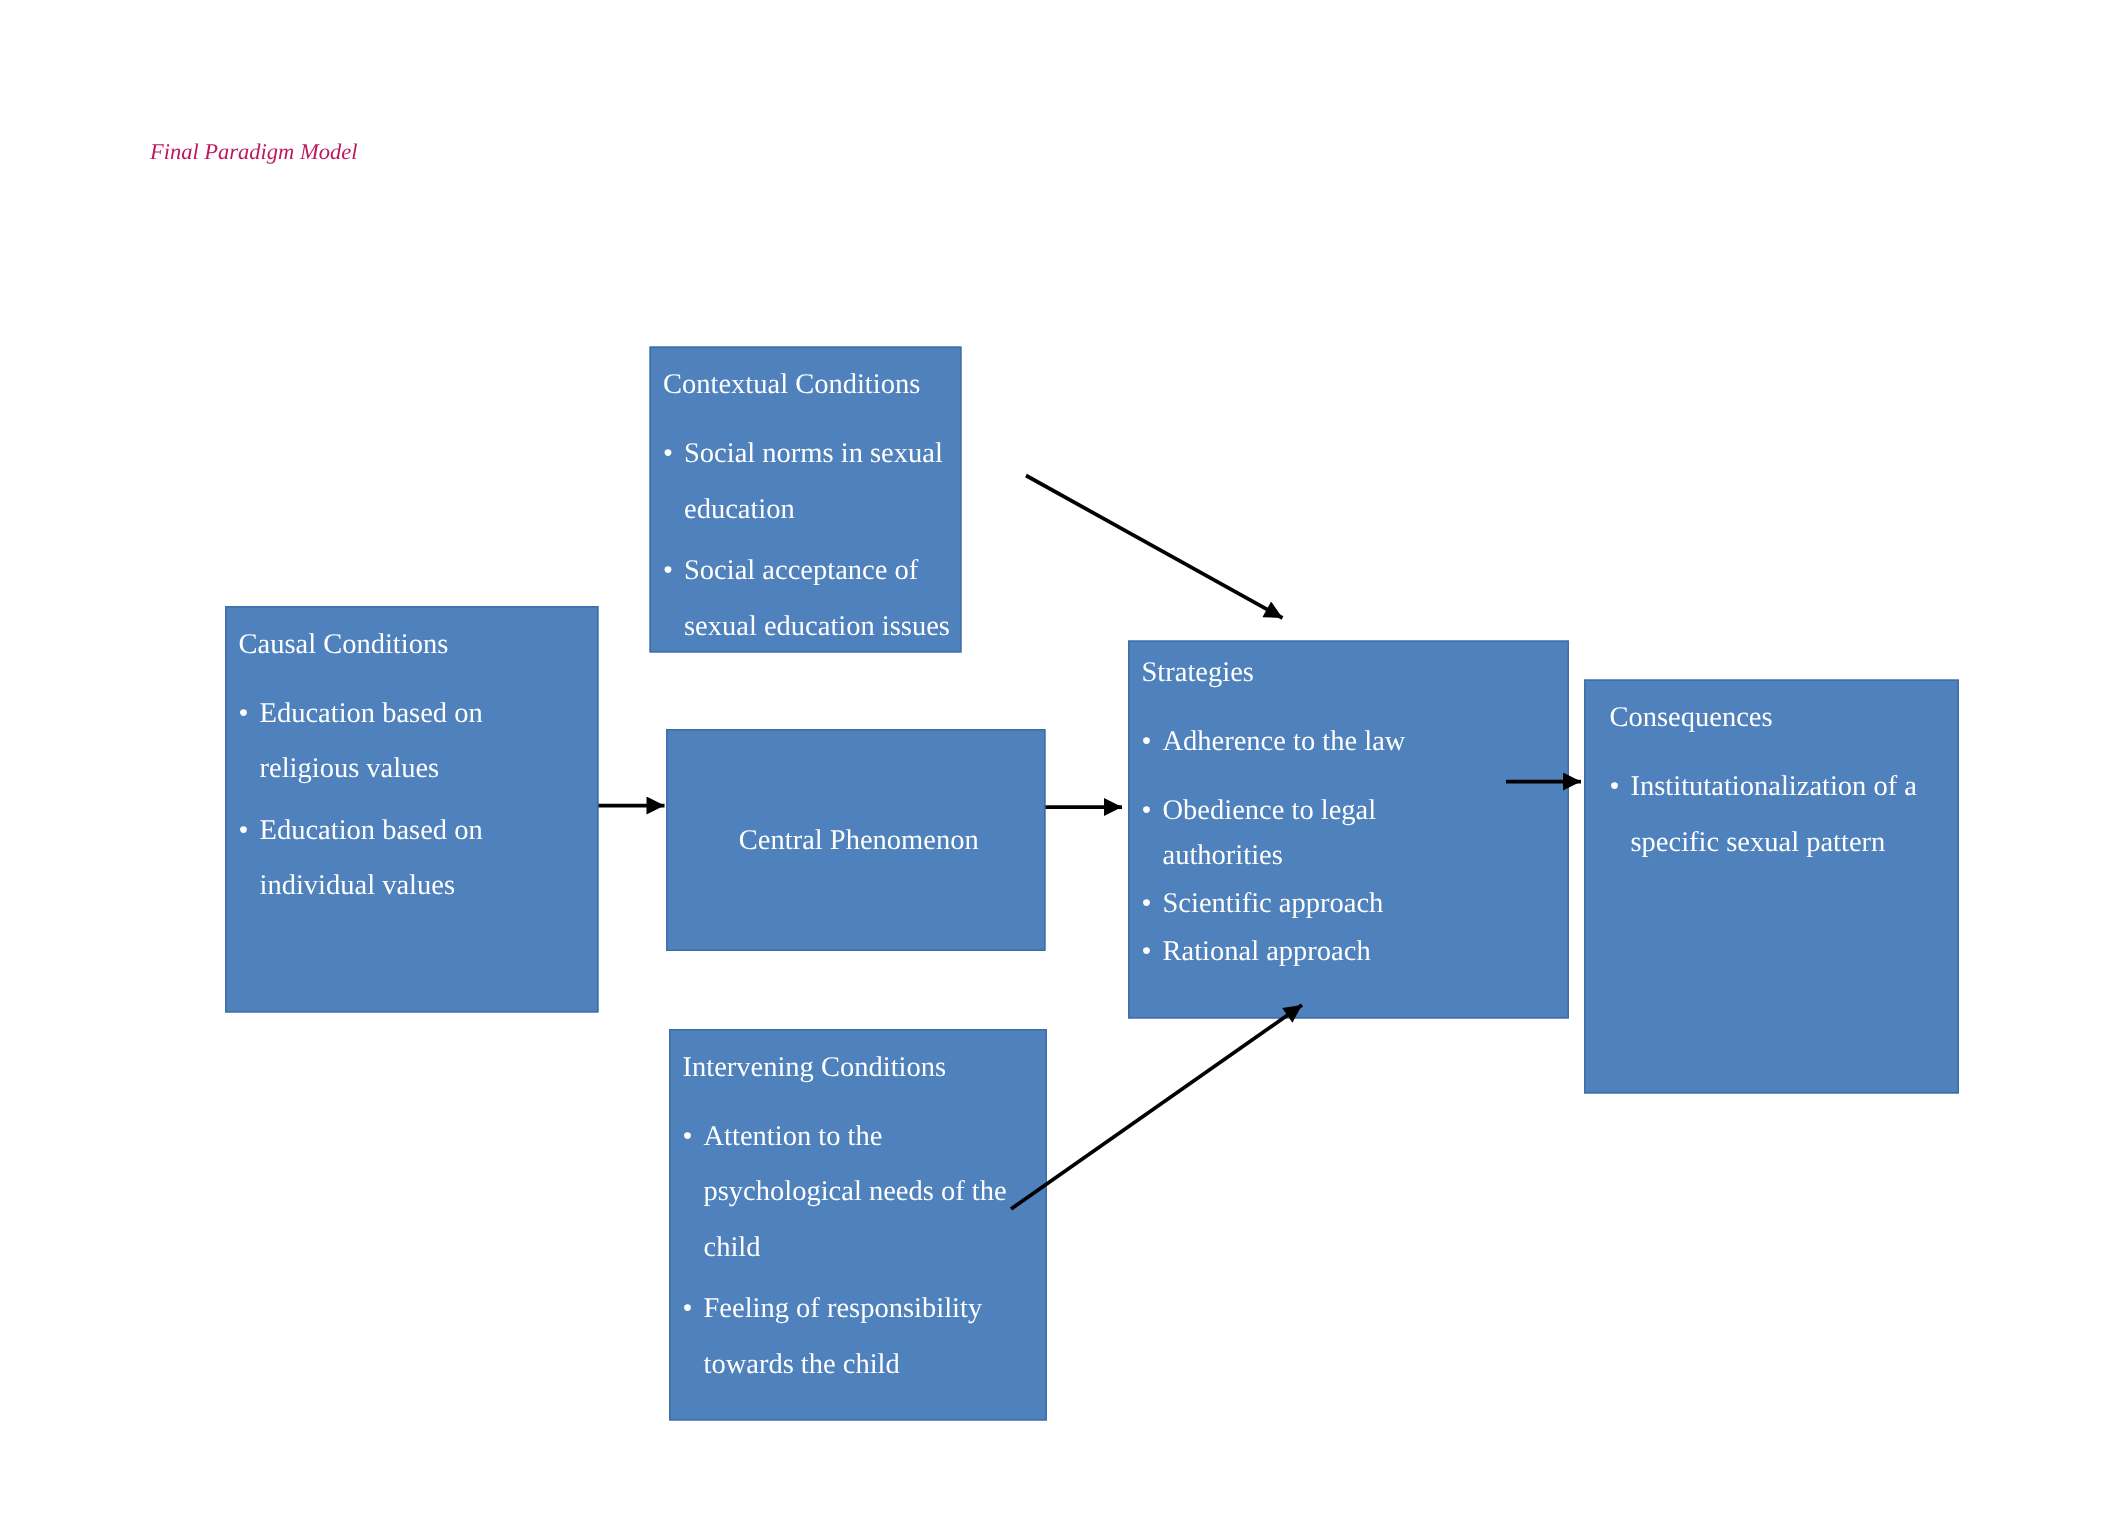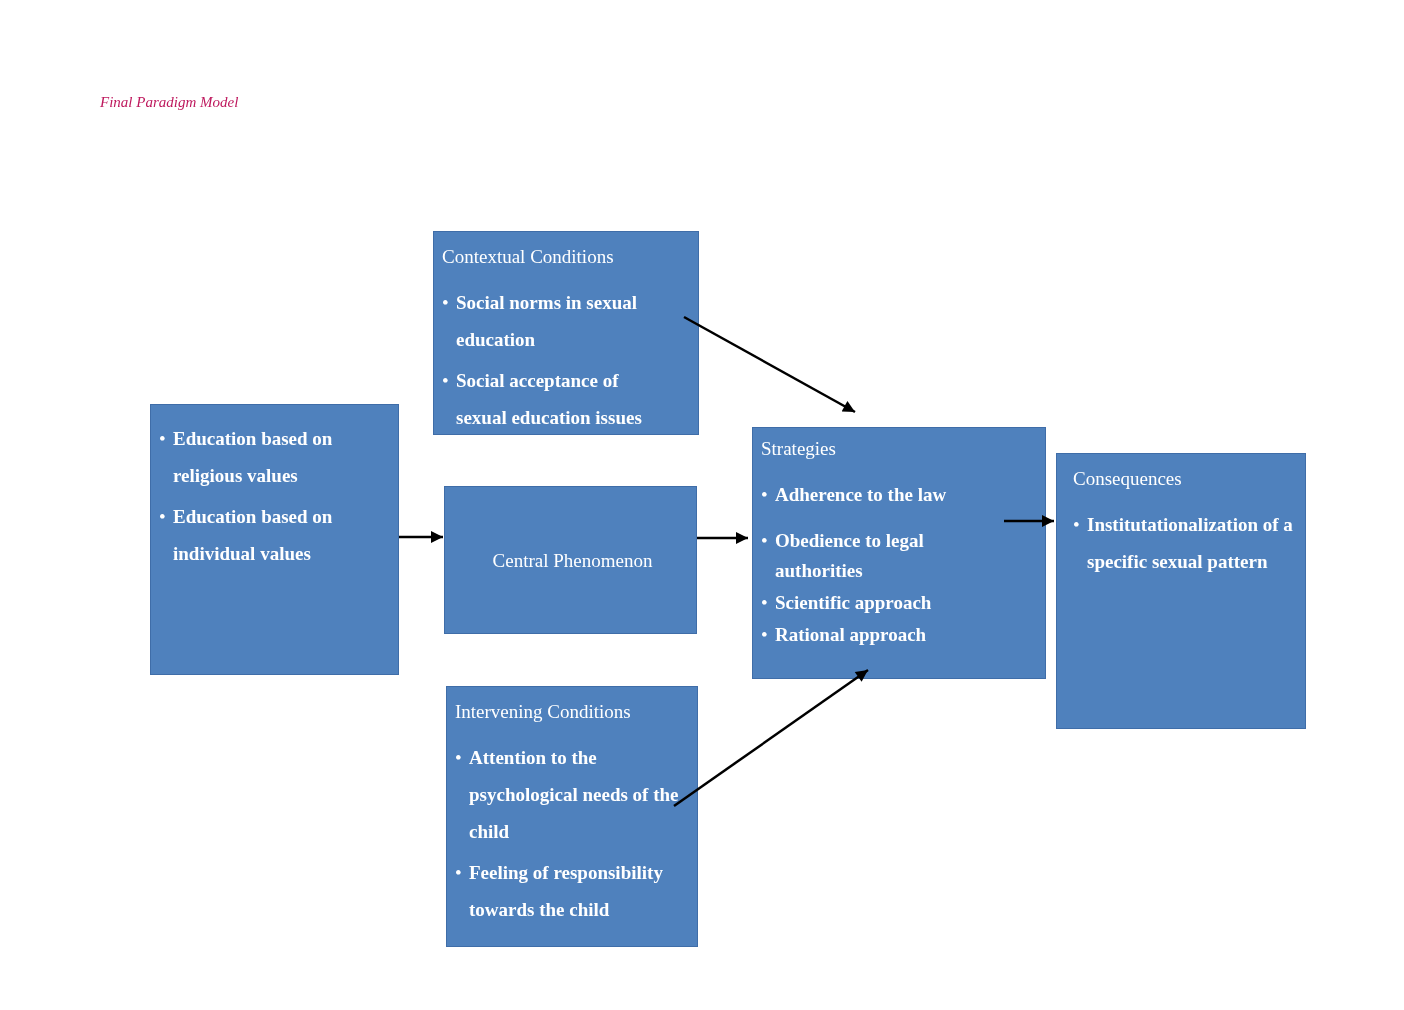--- a/index.html
+++ b/index.html
@@ -28,23 +28,23 @@
     color: #ffffff;
     font-size: 19px;
     line-height: 37px;
     padding: 6px 4px 6px 8px;
   }
   .box-title { line-height: 37px; }
   .bullets { }
   .bullet { display: flex; margin-top: 9px; }
   .bullet + .bullet { margin-top: 4px; }
   .dot { flex: 0 0 14px; width: 14px; }
-  .btext { flex: 1; white-space: pre-line; font-weight: bold; }
+  .btext { flex: 1; white-space: pre-line; }
 
-  #box-contextual   { left: 433px;  top: 231px; width: 266px; height: 204px; }
+  #box-contextual   { left: 433px;  top: 231px; width: 208px; height: 204px; }
   #box-causal       { left: 150px;  top: 404px; width: 249px; height: 271px; }
   #box-central      { left: 444px;  top: 486px; width: 253px; height: 148px;
                       display: flex; align-items: center; justify-content: center; }
   #box-strategies   { left: 752px;  top: 427px; width: 294px; height: 252px;
                       line-height: 30px; }
   #box-consequences { left: 1056px; top: 453px; width: 250px; height: 276px; padding-left: 16px; }
   #box-intervening  { left: 415px;  top: 686px; width: 252px; height: 261px; margin-left: 31px; }
 
   #box-strategies .box-title { line-height: 30px; }
   #box-strategies .bullet { margin-top: 16px; }
@@ -79,20 +79,21 @@
       </div>
       <div class="bullet">
         <span class="dot">•</span>
         <span class="btext">Social acceptance of
 sexual education issues</span>
       </div>
     </div>
   </div>
 
   <div class="box" id="box-causal">
+    <div class="box-title">Causal Conditions</div>
     <div class="bullets">
       <div class="bullet">
         <span class="dot">•</span>
         <span class="btext">Education based on
 religious values</span>
       </div>
       <div class="bullet">
         <span class="dot">•</span>
         <span class="btext">Education based on
 individual values</span>

